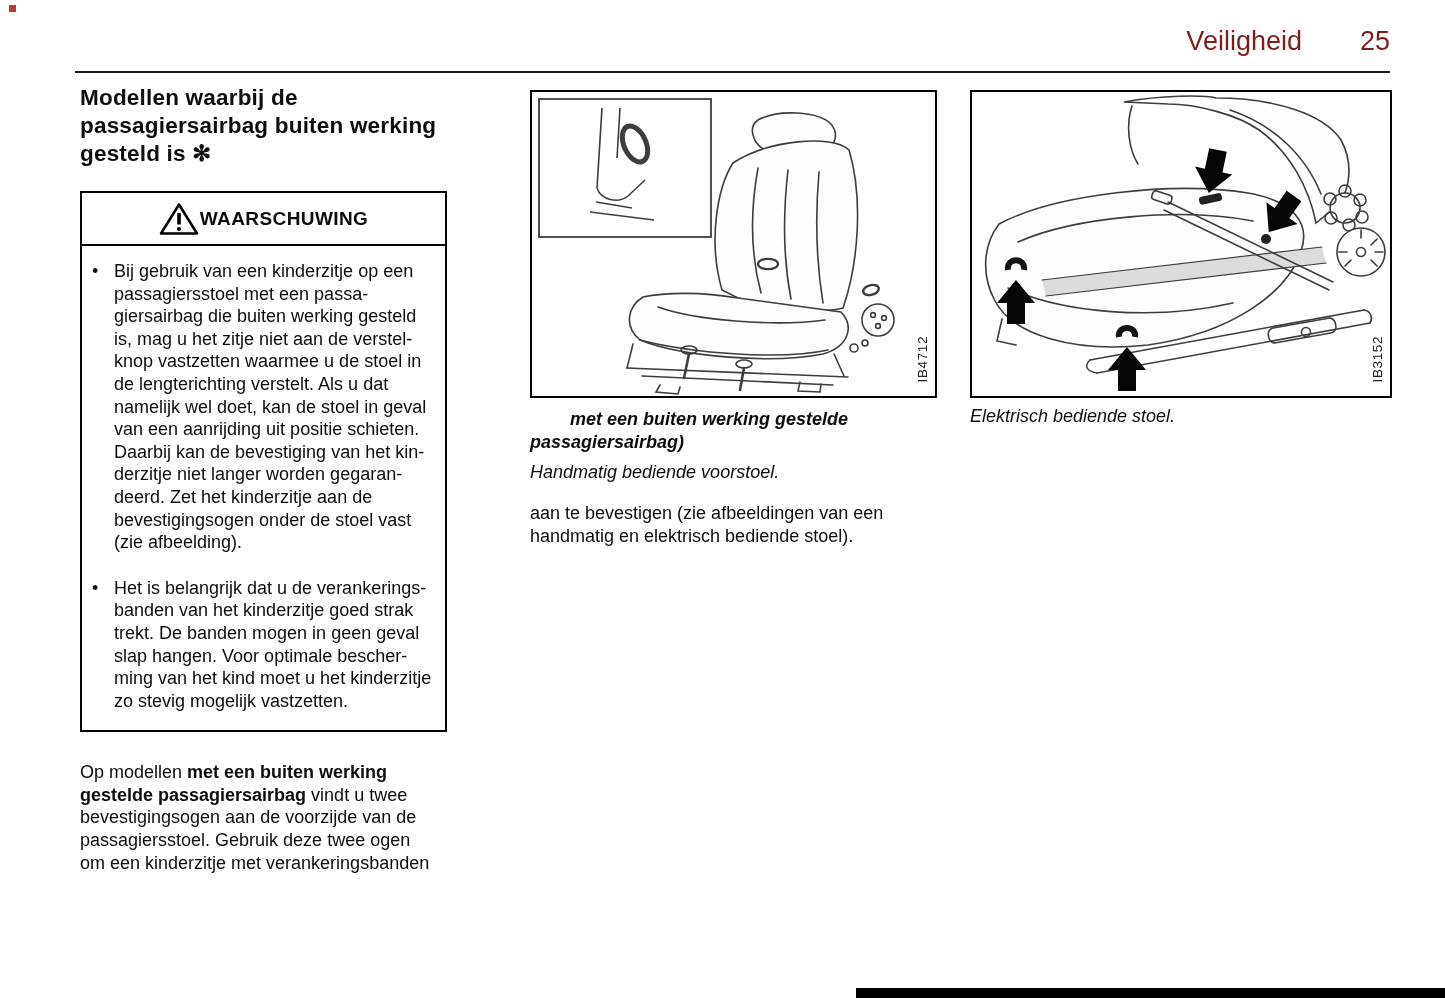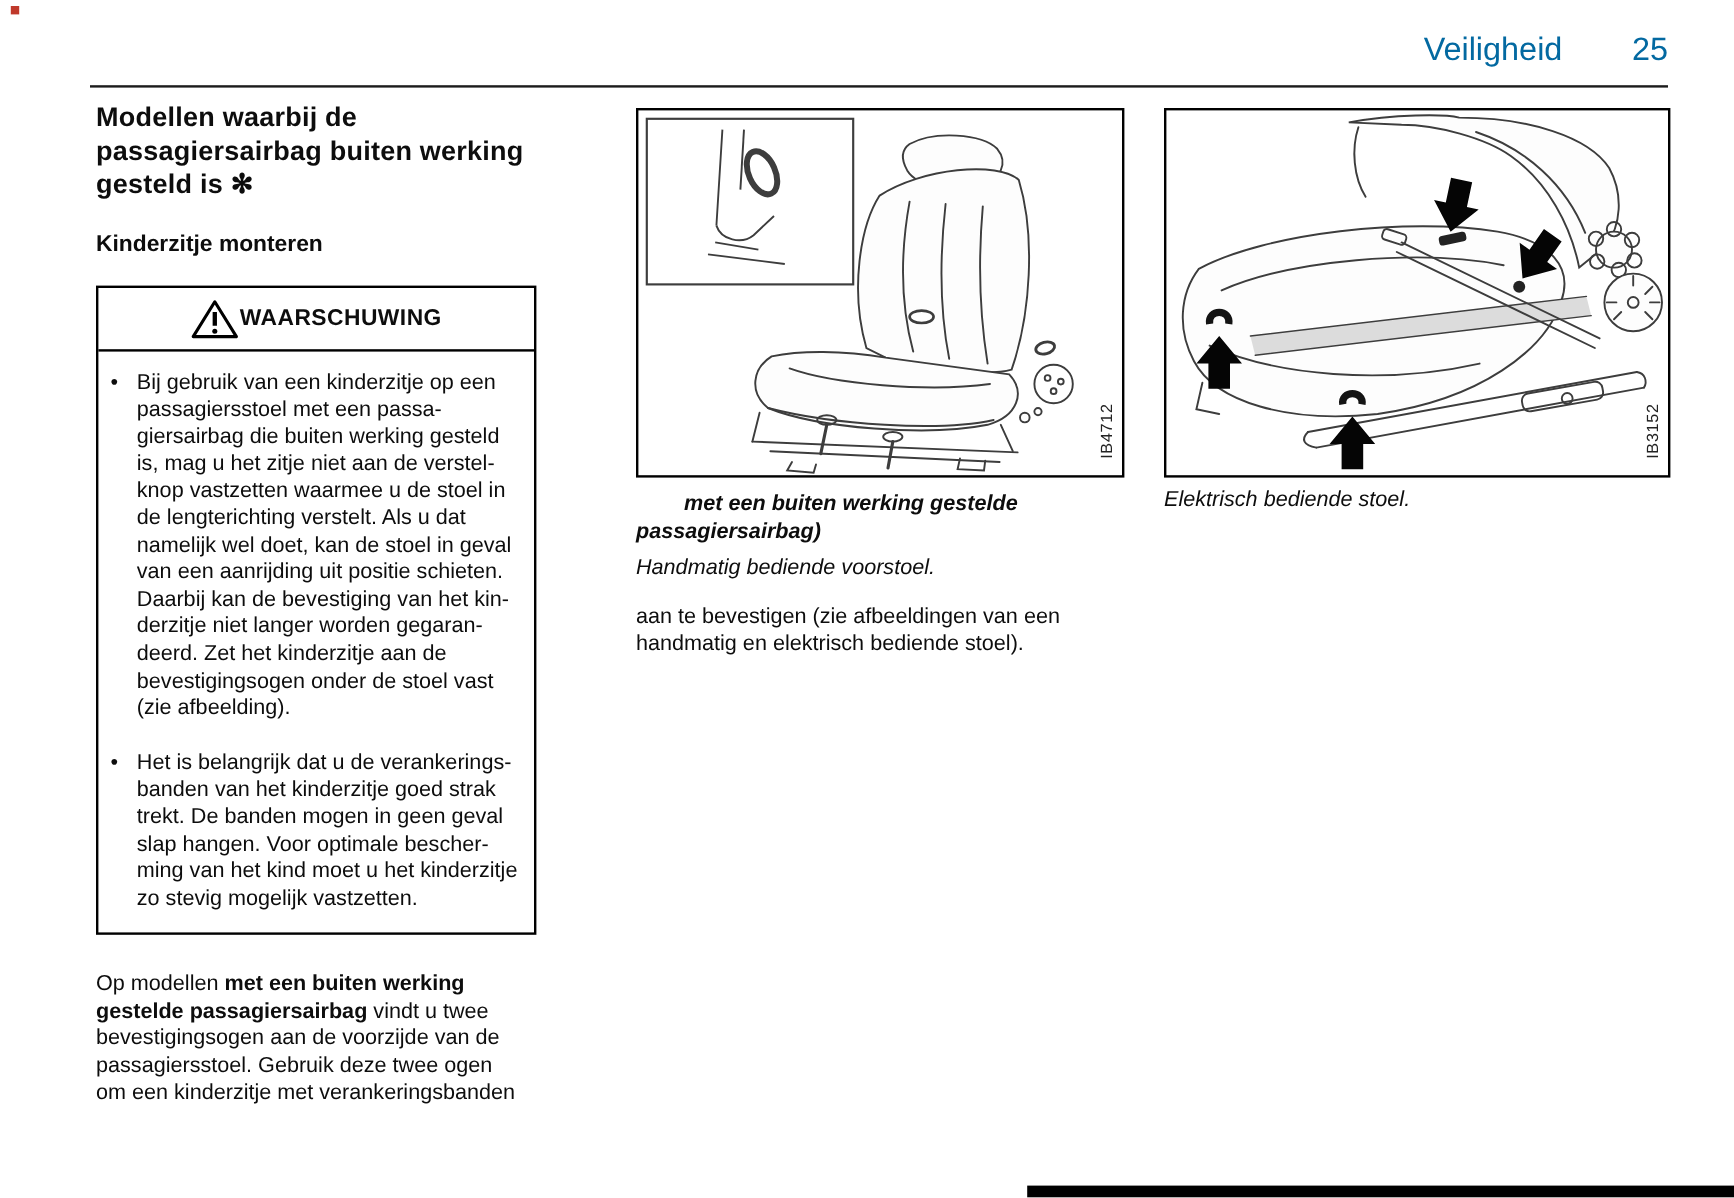--- a/index.html
+++ b/index.html
@@ -8,21 +8,21 @@
     width: 1445px; height: 998px; position: relative;
     background: #ffffff; color: #0d0d0d;
     font-family: "Liberation Sans", sans-serif;
     overflow: hidden;
   }
 
   
   .page-header {
     position: absolute; top: 26px; left: 75px; width: 1315px;
     display: flex; justify-content: flex-end; align-items: baseline; gap: 58px;
-    font-size: 27px; font-weight: 400; color: #0369a1;
+    font-size: 27px; font-weight: 400; color: #7f1d1d;
   }
   .header-rule {
     position: absolute; top: 71px; left: 75px; width: 1315px; height: 2px;
     background: #1c1c1c;
   }
 
   
   .col-left { position: absolute; left: 80px; top: 84px; width: 367px; }
   .heading {
     margin: 0; font-size: 22.5px; line-height: 28px; font-weight: 700;
@@ -90,21 +90,20 @@
 <div class="page-header">
   <span>Veiligheid</span>
   <span>25</span>
 </div>
 <div class="header-rule"></div>
 
 <div class="col-left">
   <h1 class="heading">Modellen waarbij de
 passagiersairbag buiten werking
 gesteld is ✻</h1>
-  <div class="subheading">Kinderzitje monteren</div>
 
   <div class="warning-box">
     <div class="warning-title">
       <span>
         <svg width="40" height="34" viewBox="0 0 40 34" aria-hidden="true">
           <path d="M20,2.5 L38,31.5 L2,31.5 Z" fill="none" stroke="#000" stroke-width="2.6" stroke-linejoin="round"></path>
           <line x1="20" y1="11" x2="20" y2="22.5" stroke="#000" stroke-width="3.6"></line>
           <circle cx="20" cy="27" r="2.1" fill="#000"></circle>
         </svg>
       </span>

